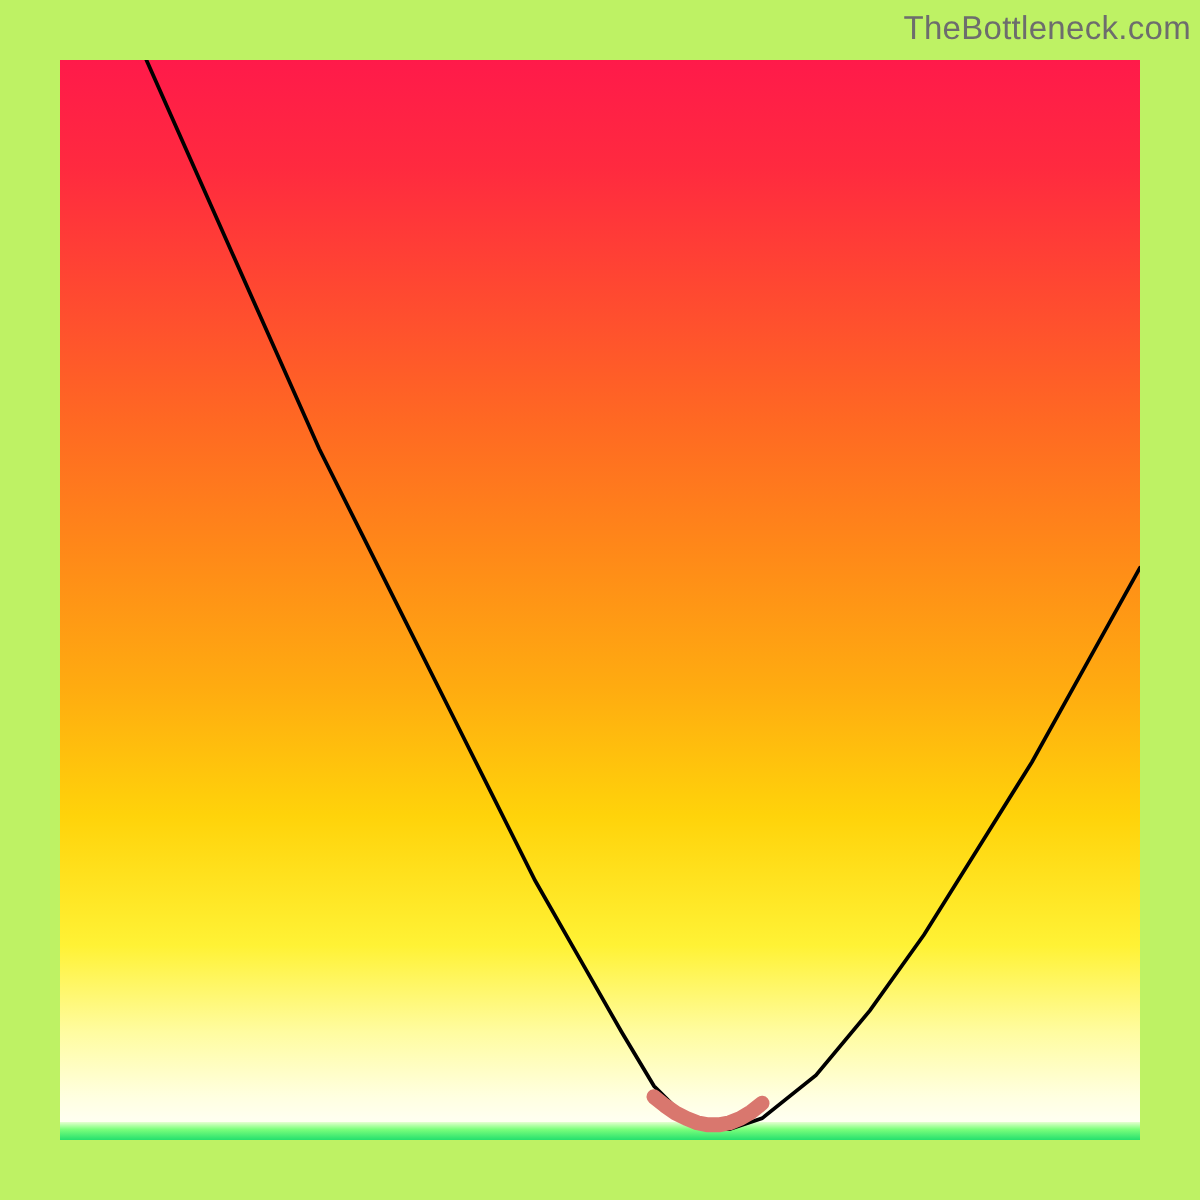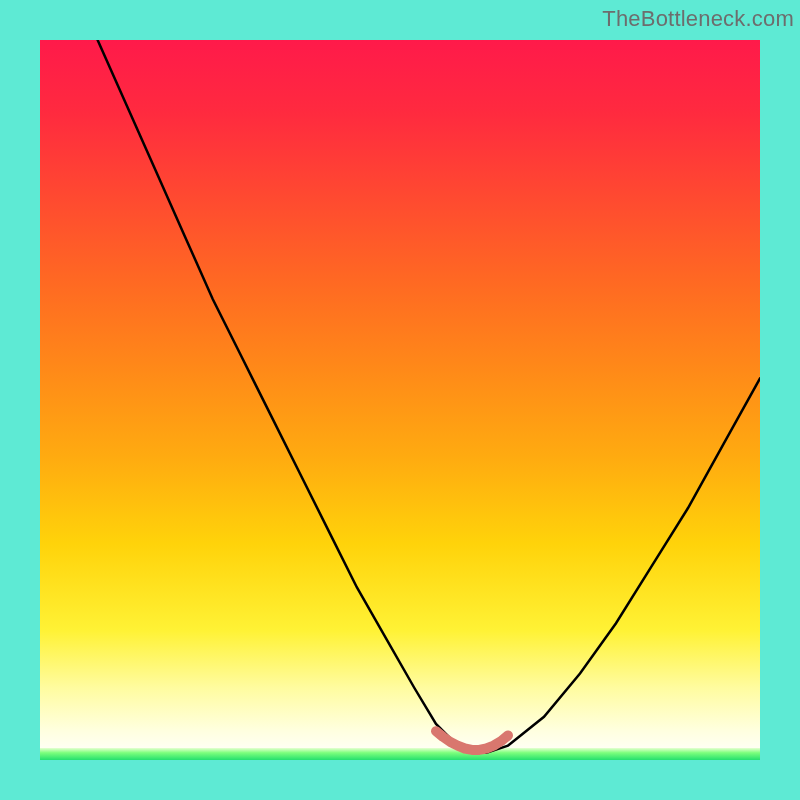--- a/index.html
+++ b/index.html
@@ -8,21 +8,21 @@
     width: 800px;
     height: 800px;
     background: #000;
     overflow: hidden;
     font-family: Arial, Helvetica, sans-serif;
   }
   .frame {
     position: absolute;
     top: 0; left: 0;
     width: 800px; height: 800px;
-    background: #5eead4;
+    background: #bef264;
   }
   .plot {
     position: absolute;
     top: 40px;
     left: 40px;
     width: 720px;
     height: 720px;
     
     background: linear-gradient(to bottom,
       #ff1a4a 0%,

